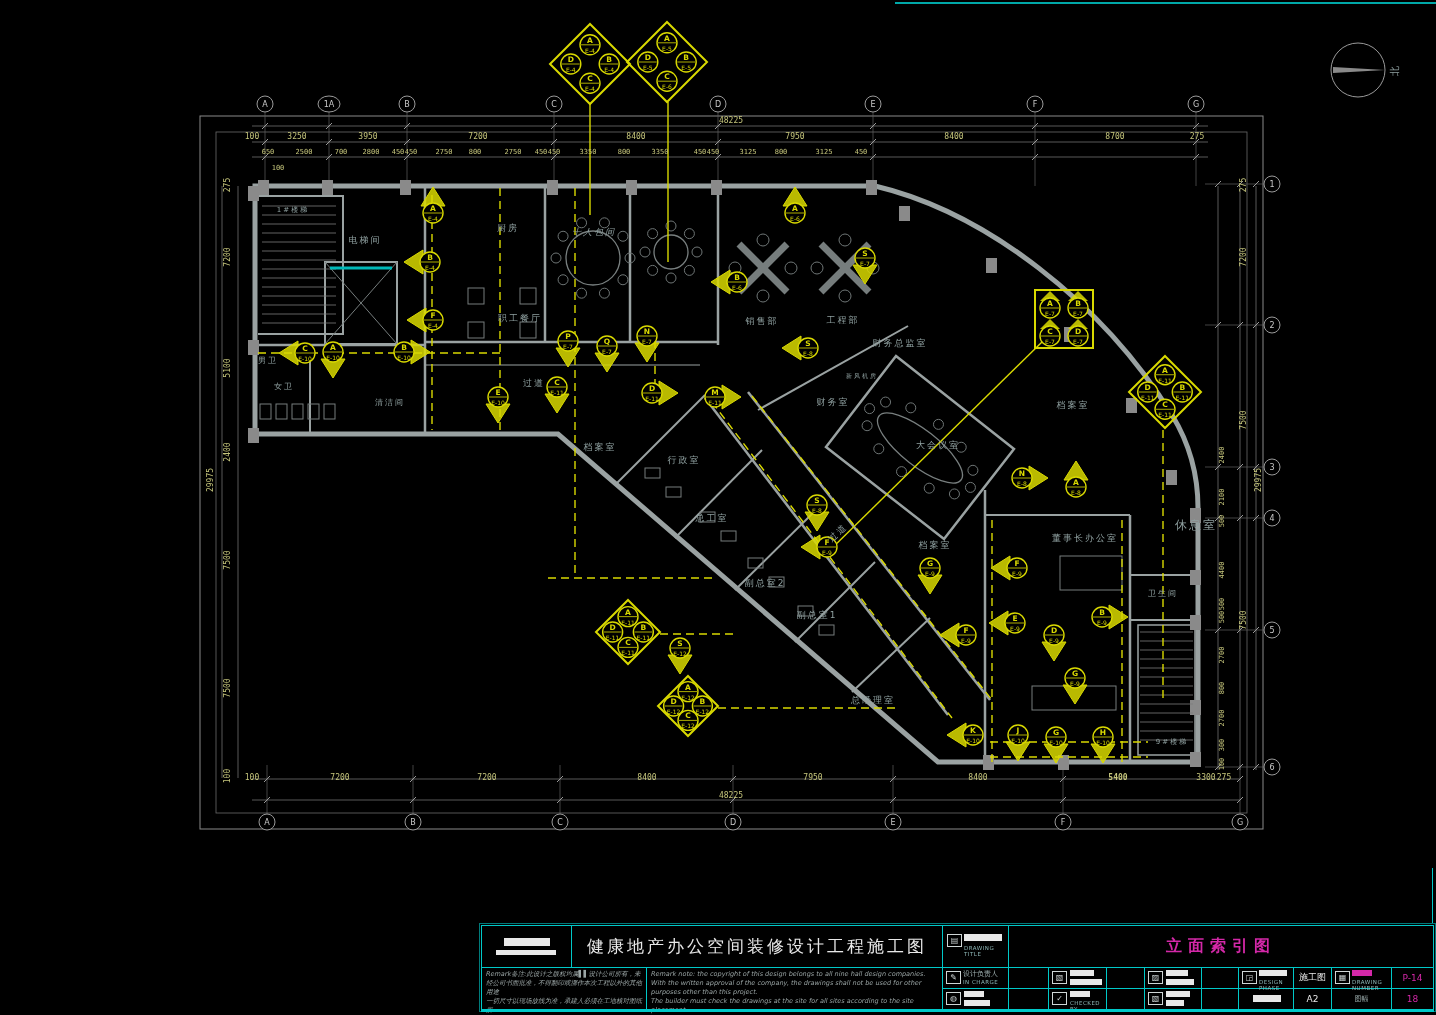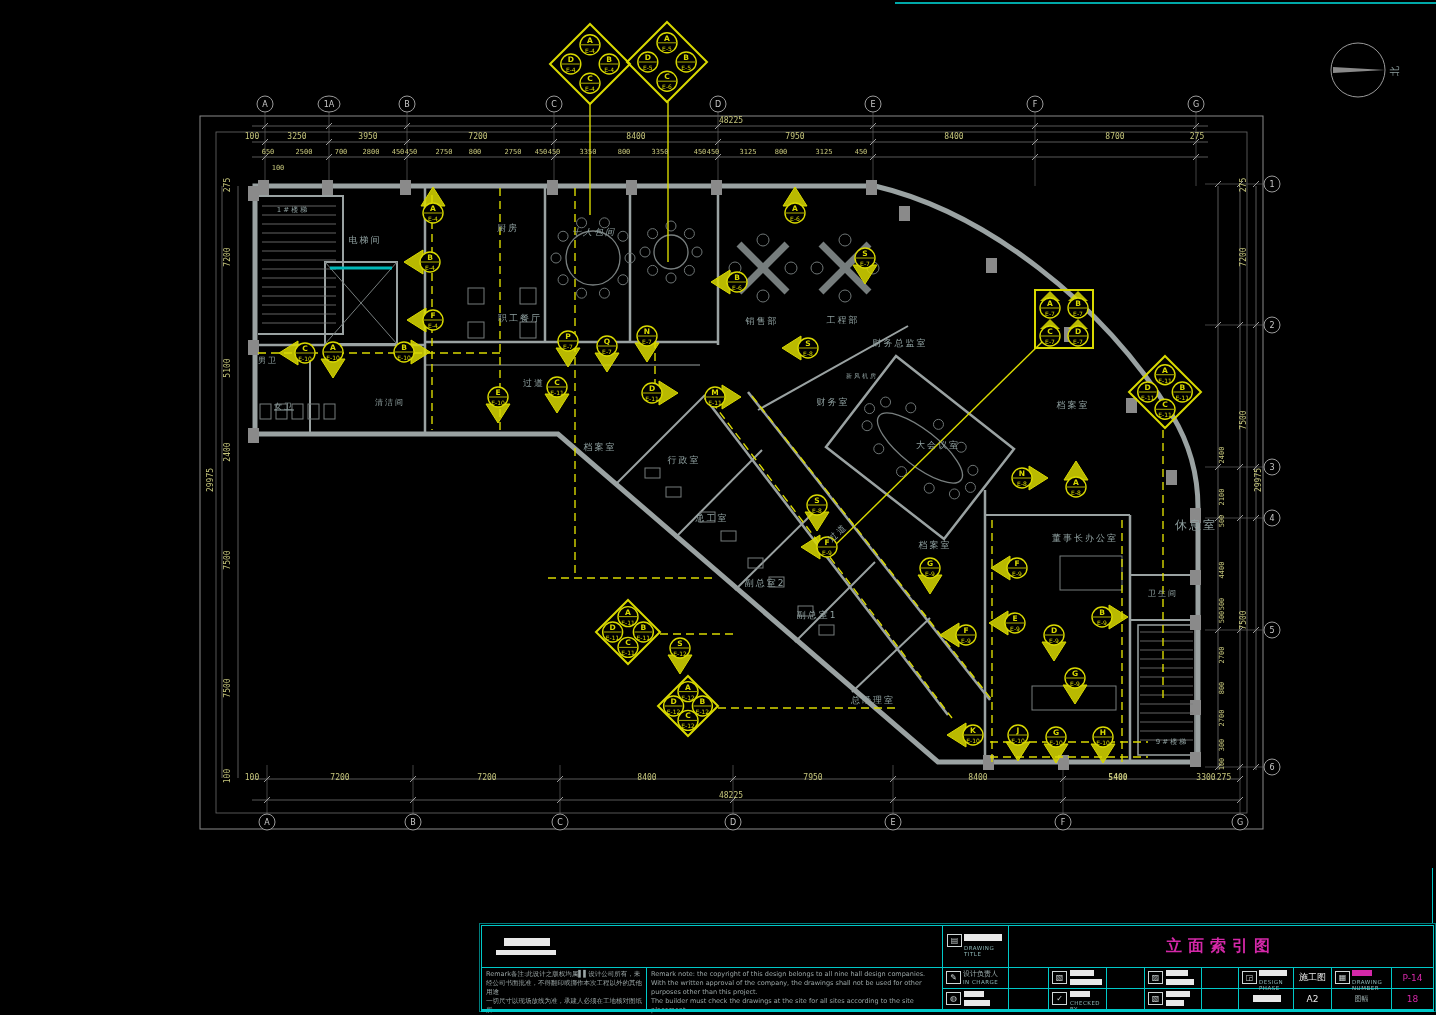--- a/index.html
+++ b/index.html
@@ -13,21 +13,21 @@
   .dim.rot{transform:translate(-50%,-50%) rotate(-90deg);}
   .bub{color:#c9c9c9;font-size:8px;}
   
   #tstrip{position:absolute;left:481px;top:925px;width:951px;height:83px;
           border:1px solid #00c8c8;box-shadow:0 0 0 1px #000,0 0 0 2px #007a7a;}
   .cell{position:absolute;box-sizing:border-box;border-left:1px solid #00c8c8;}
   .hline{position:absolute;height:0;border-top:1px solid #00c8c8;}
   .ptitle{color:#e8e8e8;font-size:17px;letter-spacing:3px;display:flex;align-items:center;justify-content:center;}
   .dtitle{color:#d428a8;font-size:16px;font-weight:bold;letter-spacing:6px;display:flex;align-items:center;justify-content:center;}
   .wblock{background:#e8e8e8;position:absolute;}
-  .remark{color:#9aa5a5;font-size:6.5px;line-height:9px;padding:3px 4px;}
+  .remark{color:#9aa5a5;font-size:6.5px;line-height:9px;padding:3px 4px;font-style:italic;}
   .tb-icon{display:inline-block;width:13px;height:11px;border:1px solid #cfd6d6;color:#cfd6d6;
            font-size:8px;line-height:11px;text-align:center;vertical-align:middle;}
   .slab{color:#8fb8b8;font-size:5.5px;letter-spacing:.5px;}
   .clab{color:#9fb0b0;font-size:7px;}
   .mag{color:#d428a8;}
   .val{color:#e8e8e8;font-size:9px;}
   #planlab{position:absolute;left:1232px;top:876px;width:196px;text-align:center;}
   #planlab .p1{color:#d428a8;font-weight:bold;font-size:13px;letter-spacing:4px;}
   #planlab .ul{border-top:2px solid #00c8c8;border-bottom:1px solid #00c8c8;height:2px;margin:2px 2px;}
   #planlab .p2{color:#d428a8;font-size:10px;letter-spacing:1px;}
@@ -667,21 +667,21 @@
       <span class="lab dim rot" style="left: 1243px; top: 257px; transform: translate(-50%, -50%) rotate(-90deg);">7200</span>
       <span class="lab dim rot" style="left: 1243px; top: 420px; transform: translate(-50%, -50%) rotate(-90deg);">7500</span>
       <span class="lab dim rot" style="left: 1243px; top: 620px; transform: translate(-50%, -50%) rotate(-90deg);">7500</span>
       <span class="lab dim rot" style="left: 1258px; top: 480px; transform: translate(-50%, -50%) rotate(-90deg);">29975</span>
       <span class="lab room" style="left: 293px; top: 210px; font-size: 7px;">1#楼梯</span>
       <span class="lab room" style="left: 365px; top: 240px; font-size: 9px;">电梯间</span>
       <span class="lab room" style="left: 508px; top: 228px; font-size: 9px;">厨房</span>
       <span class="lab room" style="left: 594px; top: 232px; font-size: 9px; font-style: italic;">十人包间</span>
       <span class="lab room" style="left: 520px; top: 318px; font-size: 9px;">职工餐厅</span>
       <span class="lab room" style="left: 268px; top: 360px; font-size: 8px;">男卫</span>
-      <span class="lab room" style="left: 284px; top: 406px; font-size: 8px; text-decoration: underline;">女卫</span>
+      <span class="lab room" style="left: 284px; top: 386px; font-size: 8px;">女卫</span>
       <span class="lab room" style="left: 390px; top: 402px; font-size: 8px;">清洁间</span>
       <span class="lab room" style="left: 534px; top: 383px; font-size: 9px;">过道</span>
       <span class="lab room" style="left: 762px; top: 321px; font-size: 9px;">销售部</span>
       <span class="lab room" style="left: 843px; top: 320px; font-size: 9px;">工程部</span>
       <span class="lab room" style="left: 900px; top: 343px; font-size: 9px;">财务总监室</span>
       <span class="lab room" style="left: 862px; top: 376px; font-size: 6px;">新风机房</span>
       <span class="lab room" style="left: 833px; top: 402px; font-size: 9px;">财务室</span>
       <span class="lab room" style="left: 938px; top: 445px; font-size: 9px;">大会议室</span>
       <span class="lab room" style="left: 600px; top: 447px; font-size: 9px;">档案室</span>
       <span class="lab room" style="left: 684px; top: 460px; font-size: 9px;">行政室</span>
@@ -702,20 +702,21 @@
   <div id="topline"></div>
 
   <div id="rlink"></div>
 
   <div id="tstrip">
 
     <div class="cell" style="left:0;top:0;width:89px;height:41px;border-left:none;">
       <div class="wblock" style="left:22px;top:12px;width:46px;height:8px;"></div>
       <div class="wblock" style="left:14px;top:24px;width:60px;height:5px;"></div>
     </div>
+    <div class="cell ptitle" style="left:89px;top:0;width:371px;height:41px;">健康地产办公空间装修设计工程施工图</div>
     <div class="cell" style="left:460px;top:0;width:66px;height:41px;">
       <span class="tb-icon" style="position:absolute;left:4px;top:8px;">▤</span>
       <div class="wblock" style="left:21px;top:8px;width:38px;height:7px;"></div>
       <div class="slab" style="position:absolute;left:21px;top:19px;">DRAWING TITLE</div>
     </div>
     <div class="cell dtitle" style="left:526px;top:0;width:425px;height:41px;">立面索引图</div>
 
     <div class="hline" style="left:0;top:41px;width:951px;"></div>
     <div class="hline" style="left:460px;top:62px;width:491px;"></div>
 

